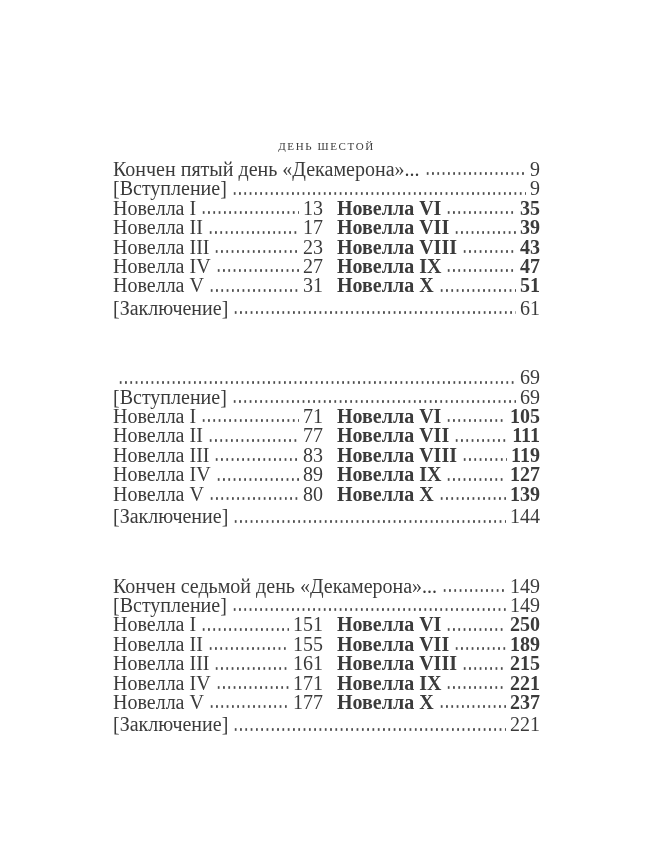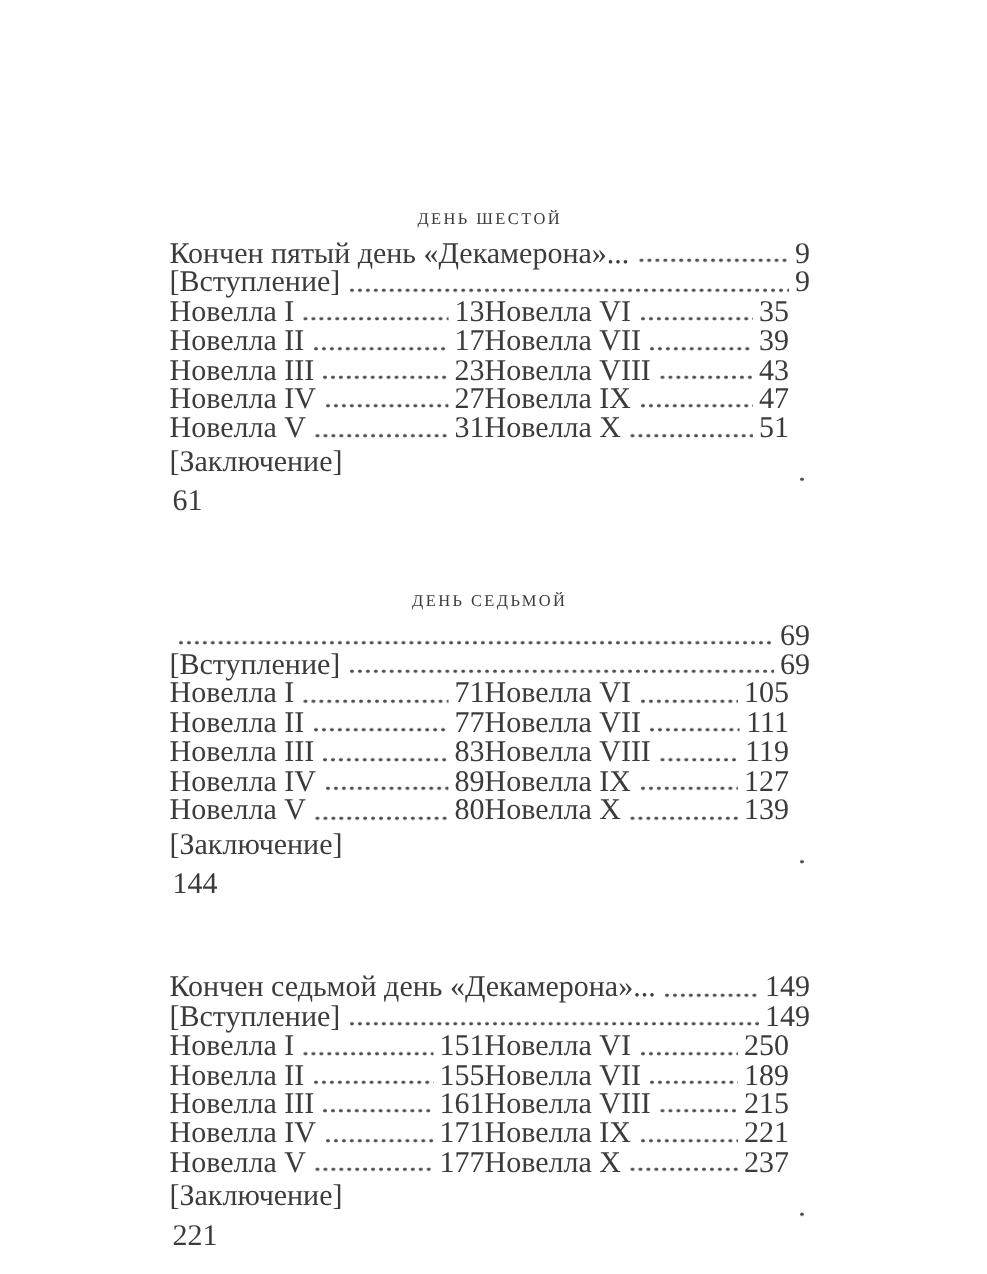--- a/index.html
+++ b/index.html
@@ -47,25 +47,25 @@
     height: 3px;
     align-self: flex-end;
     margin: 0 2px 4px 5px;
     background-image: radial-gradient(circle, #4d4d4d 1.05px, rgba(0,0,0,0) 1.3px);
     background-size: 5.3px 3px;
     background-position: 0 50%;
     background-repeat: repeat-x;
   }
   .toc-columns {
     display: flex;
-    gap: 0;
+    gap: 14px;
   }
   .toc-col-left  { width: 210px; }
-  .toc-col-right { width: 203px; }
-  .row-conclusion { margin-top: 3px; flex-direction: column; }
+  .toc-col-right { width: 203px; font-weight: bold; }
+  .row-conclusion { margin-top: 3px; }
 </style>
 </head>
 <body>
 
 <div class="page">
 
   <div class="toc-section">
     <h2 class="toc-heading">ДЕНЬ ШЕСТОЙ</h2>
     <div class="toc-row">
       <span class="lbl">Кончен пятый день «Декамерона»...</span>
@@ -134,21 +134,20 @@
       </div>
     </div>
     <div class="toc-row row-conclusion">
       <span class="lbl">[Заключение]</span>
       <span class="leader"></span>
       <span class="pg">61</span>
     </div>
   </div>
 
   <div class="toc-section">
-    <h2 class="toc-heading">ДЕНЬ СЕДЬМОЙ</h2>
     <div class="toc-row">
       <span class="leader"></span>
       <span class="pg">69</span>
     </div>
     <div class="toc-row">
       <span class="lbl">[Вступление]</span>
       <span class="leader"></span>
       <span class="pg">69</span>
     </div>
     <div class="toc-columns">

